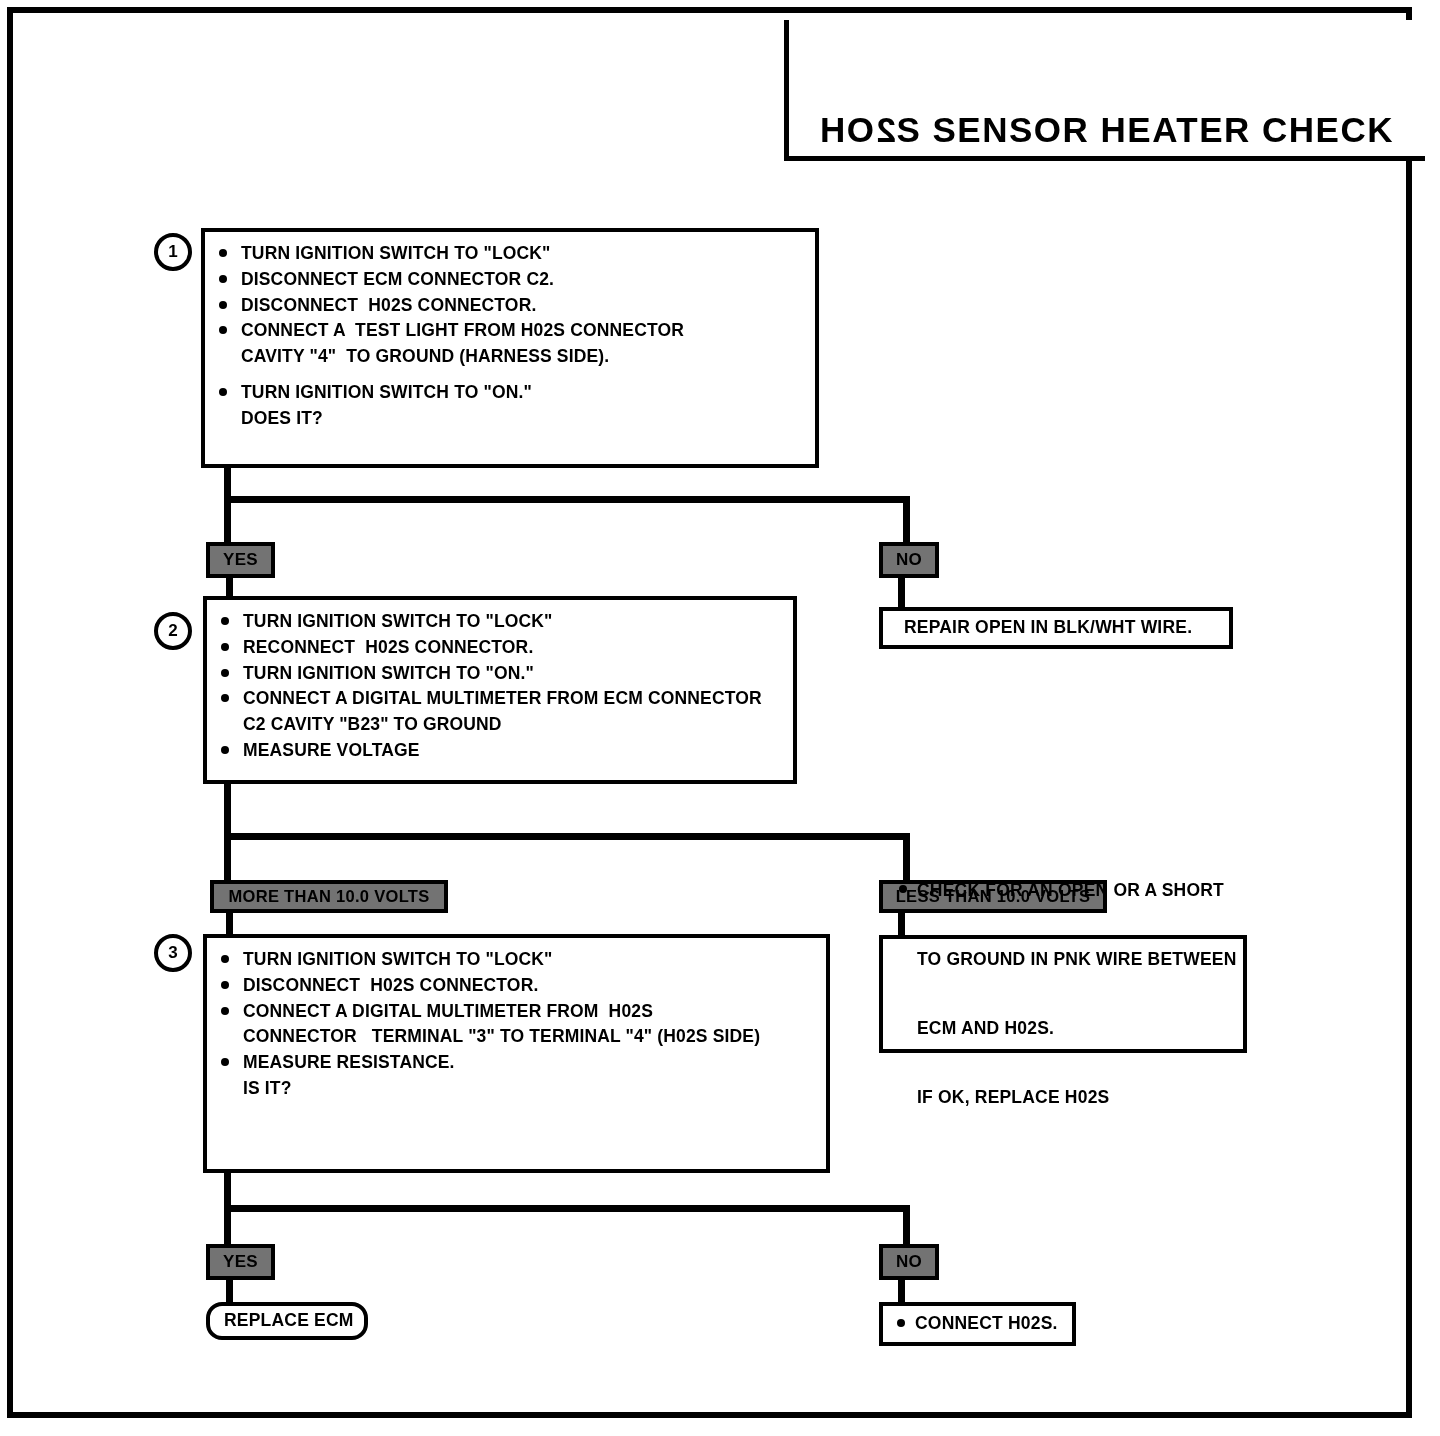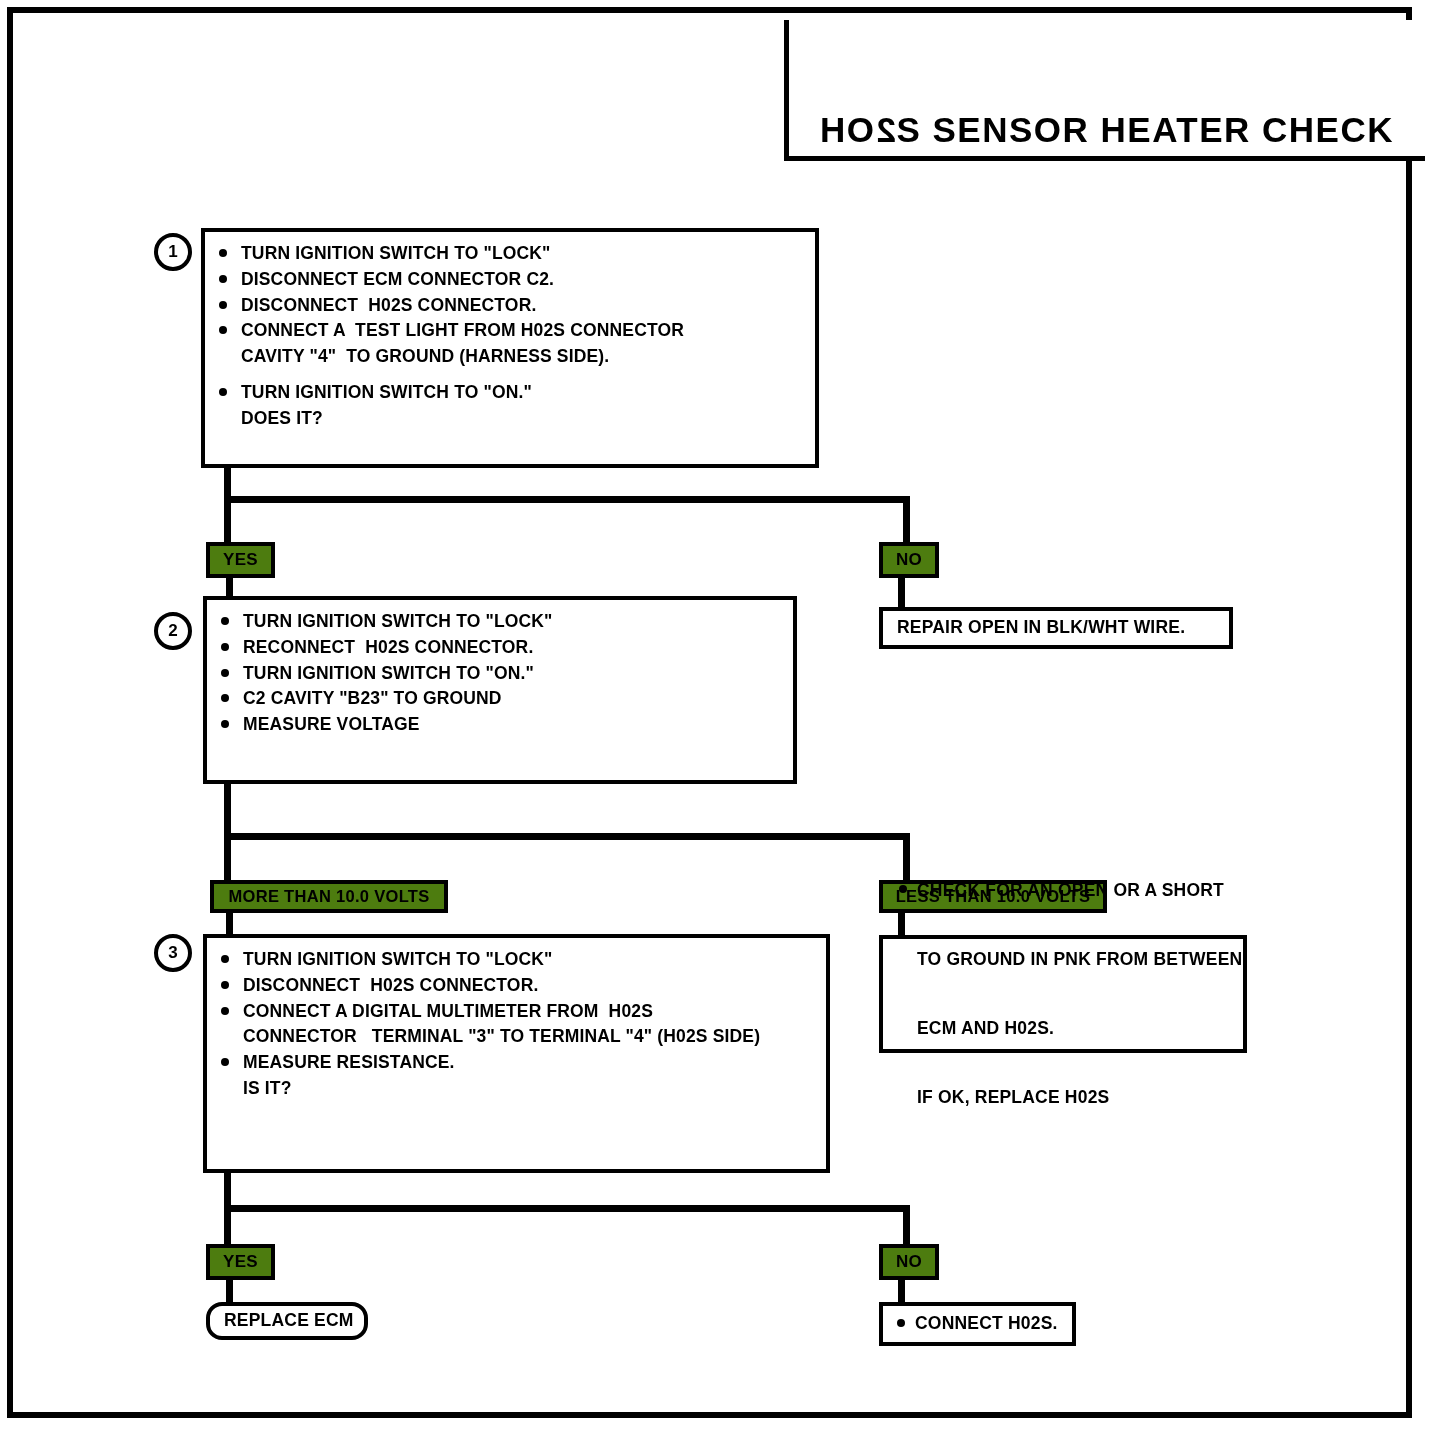--- a/index.html
+++ b/index.html
@@ -17,21 +17,21 @@
              background:#fff;display:flex;align-items:flex-end;}
   #title-text{width:100%;text-align:center;font-size:35px;font-weight:bold;
               letter-spacing:1.5px;padding-bottom:6px;white-space:nowrap;
               color:#000;}
   #title-text .flip{display:inline-block;transform:scaleX(-1);}
 
   
   .box{position:absolute;box-sizing:border-box;border:4px solid #000;background:#fff;
        color:#000;}
   .stepbox{padding:10px 0 8px 0;}
-  .lbl{position:absolute;box-sizing:border-box;border:4px solid #000;background:#4d7c0f;
+  .lbl{position:absolute;box-sizing:border-box;border:4px solid #000;background:#737373;
        color:#000;display:flex;align-items:center;justify-content:center;
        font-size:17px;font-weight:bold;letter-spacing:.3px;}
   .resbox{position:absolute;box-sizing:border-box;border:4px solid #000;background:#fff;
           color:#000;display:flex;align-items:center;}
 
   
   ul.items{list-style:none;margin:0;padding:0;}
   ul.items li{position:relative;padding-left:36px;margin:0 0 3px 0;
               font-size:17.5px;font-weight:bold;line-height:1.30;
               letter-spacing:.15px;white-space:pre;}
@@ -90,34 +90,34 @@
   <div class="lbl" style="left:193px;top:529px;width:69px;height:36px;">
     <span>YES</span>
   </div>
   <div class="lbl" style="left:866px;top:529px;width:60px;height:36px;">
     <span>NO</span>
   </div>
 
   <div class="ln" style="left:213px;top:564px;width:7px;height:26px;"></div>
   <div class="ln" style="left:885px;top:564px;width:7px;height:32px;"></div>
 
-  <div class="resbox" style="left:866px;top:594px;width:354px;height:42px;">
+  <div class="resbox" style="left:866px;top:594px;width:354px;height:42px;padding-left:7px;">
     <div class="inner">REPAIR OPEN IN BLK/WHT WIRE.</div>
   </div>
 
   <div class="circle" style="left:141px;top:599px;">
     <span>2</span>
   </div>
 
   <div class="box stepbox" style="left:190px;top:583px;width:594px;height:188px;">
     <ul class="items">
       <li><span class="dot"></span><span>TURN IGNITION SWITCH TO "LOCK"</span></li>
       <li><span class="dot"></span><span>RECONNECT  H02S CONNECTOR.</span></li>
       <li><span class="dot"></span><span>TURN IGNITION SWITCH TO "ON."</span></li>
-      <li><span class="dot"></span></li>
+      <li><span class="dot"></span><span>CONNECT A DIGITAL MULTIMETER FROM ECM CONNECTOR</span></li>
       <li class="nodot"><span>C2 CAVITY "B23" TO GROUND</span></li>
       <li><span class="dot"></span><span>MEASURE VOLTAGE</span></li>
     </ul>
   </div>
 
   <div class="ln" style="left:211px;top:769px;width:7px;height:100px;"></div>
   <div class="ln" style="left:211px;top:820px;width:686px;height:7px;"></div>
   <div class="ln" style="left:890px;top:820px;width:7px;height:50px;"></div>
 
   <div class="lbl" style="left:197px;top:867px;width:238px;height:33px;font-size:16.5px;">
@@ -126,21 +126,21 @@
   <div class="lbl" style="left:866px;top:867px;width:228px;height:33px;font-size:16.5px;">
     <span>LESS THAN 10.0 VOLTS</span>
   </div>
 
   <div class="ln" style="left:213px;top:898px;width:7px;height:30px;"></div>
   <div class="ln" style="left:885px;top:898px;width:7px;height:26px;"></div>
 
   <div class="resbox" style="left:866px;top:922px;width:368px;height:118px;">
     <div class="inner" style="padding:10px 10px 10px 16px;">
       <div style="white-space:pre;"><span class="b"></span><span>CHECK FOR AN OPEN OR A SHORT</span></div>
-      <div style="white-space:pre;padding-left:18px;">TO GROUND IN PNK FROM BETWEEN</div>
+      <div style="white-space:pre;padding-left:18px;">TO GROUND IN PNK WIRE BETWEEN</div>
       <div style="white-space:pre;padding-left:18px;">ECM AND H02S.</div>
       <div style="white-space:pre;padding-left:18px;">IF OK, REPLACE H02S</div>
     </div>
   </div>
 
   <div class="circle" style="left:141px;top:921px;">
     <span>3</span>
   </div>
 
   <div class="box stepbox" style="left:190px;top:921px;width:627px;height:239px;">

